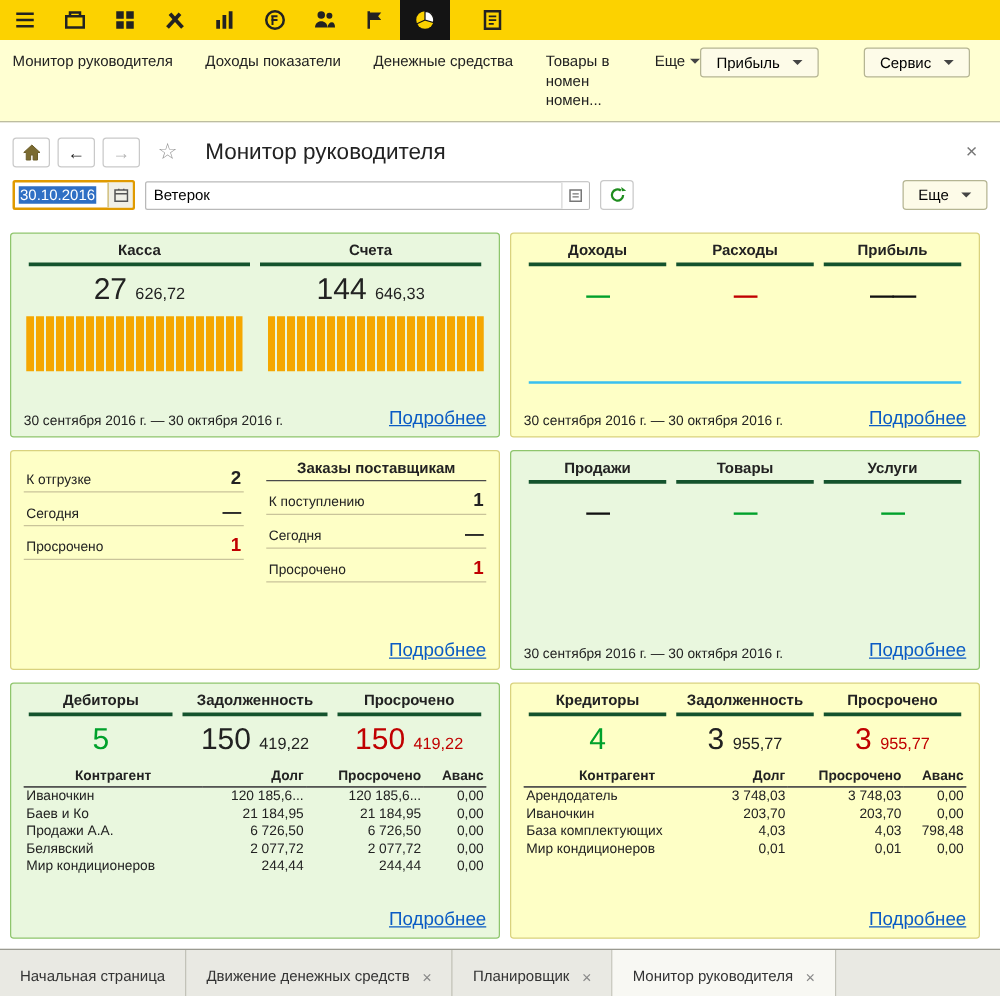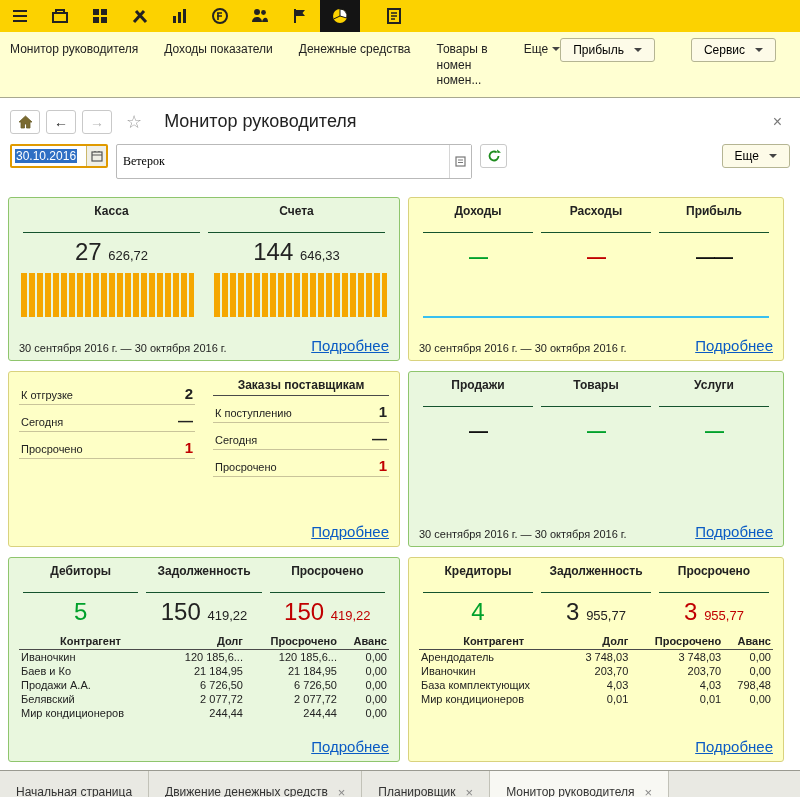--- a/index.html
+++ b/index.html
@@ -25,40 +25,40 @@
   
   .navrow { display:flex; align-items:center; gap:6px; padding:12px 10px 6px; background:#fff; }
   .icon-btn { min-width:30px; height:24px; border:1px solid #c9c9c9; background:#fff; border-radius:3px; display:flex; align-items:center; justify-content:center; cursor:pointer; font-size:14px; }
   .arrow-fwd { color:#b5b5b5; }
   .arrow-back { color:#222; font-weight:bold; }
   .star { font-size:18px; color:#999; margin:0 8px; cursor:pointer; }
   .page-title { font-size:18px; margin-left:8px; color:#222; }
   .form-close { margin-left:auto; color:#777; font-size:16px; cursor:pointer; padding:0 8px; }
 
   
-  .filters { display:flex; align-items:flex-start; gap:8px; padding:4px 10px 10px; background:#fff; }
+  .filters { display:flex; align-items:flex-end; gap:8px; padding:4px 10px 10px; background:#fff; }
   .date-wrap { display:flex; border:2px solid #e09a00; border-radius:2px; height:24px; background:#fff; }
   .date-box { width:74px; display:flex; align-items:center; padding:0 3px; cursor:text; }
   .date-box .sel { background:#2f6fc4; color:#fff; padding:0 1px; }
   .cal-btn { width:20px; background:#f0efe6; border-left:1px solid #cbb76a; display:flex; align-items:center; justify-content:center; cursor:pointer; }
-  .company-wrap { display:flex; border:1px solid #b9b9b9; border-radius:2px; height:35px; width:356px; background:#fff;font-family:Liberation Serif, serif; }
+  .company-wrap { display:flex; border:1px solid #b9b9b9; border-radius:2px; height:23px; width:356px; background:#fff; }
   .company-input { flex:1; border:0; outline:0; padding:0 6px; font:inherit; background:transparent; }
   .choose-btn { width:22px; border-left:1px solid #d6d6d6; background:#fff; display:flex; align-items:center; justify-content:center; cursor:pointer; }
   .refresh-btn { width:27px; height:24px; border:1px solid #c9c9c9; border-radius:3px; background:#fff; display:flex; align-items:center; justify-content:center; cursor:pointer; }
   .filters .spacer { flex:1; }
 
   
   .dashboard { padding:8px; display:grid; grid-template-columns:392px 376px; grid-template-rows:164px 176px 205px; gap:10px 8px; background:#fff; }
   .panel { border:1px solid; border-radius:3px; padding:6px 10px; display:flex; flex-direction:column; overflow:hidden; }
   .panel.green { background:#e9f7de; border-color:#8fc56d; }
   .panel.yellow { background:#feffc6; border-color:#d9d27e; }
 
   .metric-cols { display:flex; }
   .metric { flex:1; text-align:center; }
-  .metric .lbl { display:block; font-weight:bold; padding-bottom:14px; border-bottom:1px solid #14532d; margin:0 4px; }
+  .metric .lbl { display:block; font-weight:bold; padding-bottom:3px; border-bottom:3px solid #14532d; margin:0 4px; }
   .metric .val { margin-top:7px; font-size:24px; line-height:1; }
   .metric .val small { font-size:13px; }
   .val-green { color:#00a12b; }
   .val-red { color:#c00000; }
   .dash { font-size:19px; font-weight:bold; margin-top:13px; letter-spacing:-1px; }
   .dash-green { color:#00a12b; } .dash-red { color:#c00000; } .dash-black { color:#111; }
 
   .bars-row { display:flex; gap:20px; margin:9px 2px 4px; }
   .bars { flex:1; height:44px; background:repeating-linear-gradient(90deg,#f5a700 0px,#f5a700 6px,rgba(0,0,0,0) 6px,rgba(0,0,0,0) 8px); }
 

